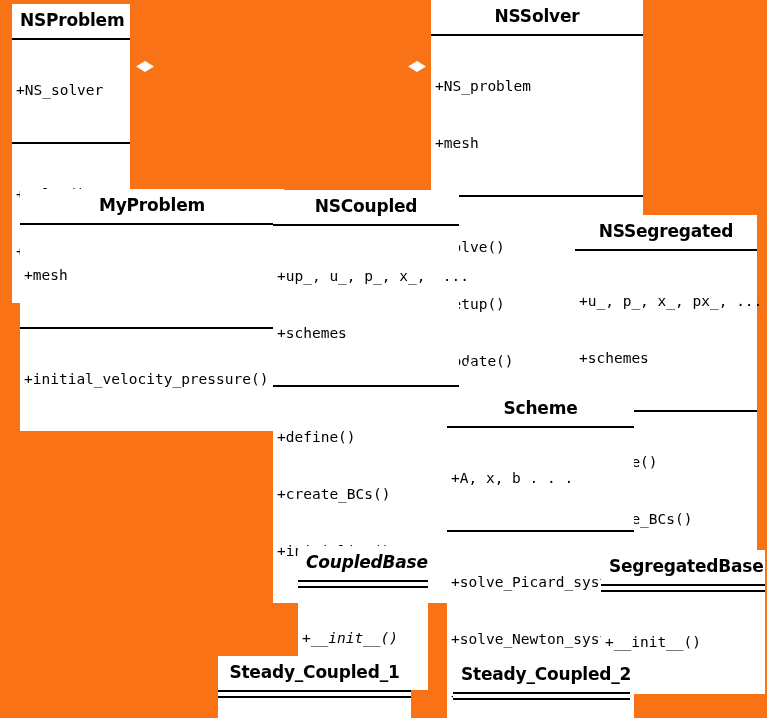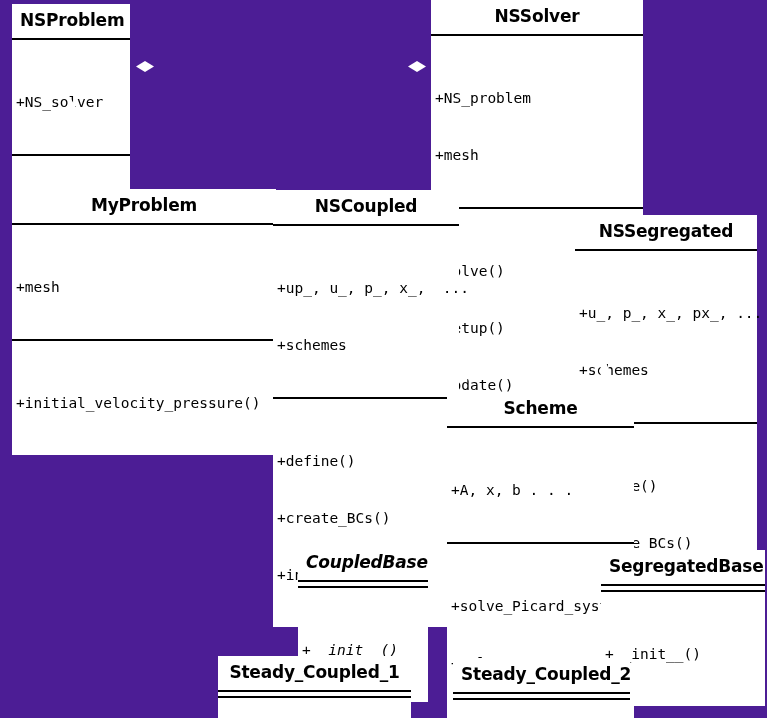--- a/index.html
+++ b/index.html
@@ -5,21 +5,21 @@
 <style>
   html, body {
     margin: 0;
     padding: 0;
     background: #000000;
   }
   #diagram {
     position: relative;
     width: 767px;
     height: 718px;
-    background: #4c1d95;
+    background: #f97316;
     overflow: hidden;
     font-family: "DejaVu Sans", sans-serif;
   }
   .uml-class {
     position: absolute;
     background: #000000;
     box-sizing: border-box;
   }
   .uml-compartment {
     background: #ffffff;
@@ -37,21 +37,21 @@
     font-family: "DejaVu Sans", sans-serif;
     font-size: 17px;
     line-height: 1.0;
     padding: 6px 6px 7px 6px;
     letter-spacing: -0.2px;
   }
   .uml-members {
     font-family: "DejaVu Sans Mono", monospace;
     font-size: 14.5px;
     line-height: 19px;
-    padding: 13px 2px 2px 2px;
+    padding: 1px 2px 2px 2px;
     text-align: left;
     white-space: pre;
   }
   .uml-members.empty {
     padding: 0;
     height: 4px;
   }
   .uml-members .member-row {
     display: block;
     white-space: pre;
@@ -106,21 +106,21 @@
       <span class="member-row">+mesh</span>
     </div>
     <div class="uml-compartment uml-members">
       <span class="member-row">+solve()</span>
       <span class="member-row">+setup()</span>
       <span class="member-row">+update()</span>
       <span class="member-row">+define_function_spaces()</span>
     </div>
   </div>
 
-  <div class="uml-class" style="left:12px; top:189px; width:264px;">
+  <div class="uml-class" style="left:20px; top:189px; width:264px;">
     <div class="uml-compartment uml-name">MyProblem</div>
     <div class="uml-compartment uml-members">
       <span class="member-row">+mesh</span>
     </div>
     <div class="uml-compartment uml-members">
       <span class="member-row">+initial_velocity_pressure()</span>
     </div>
   </div>
 
   <div class="uml-class" style="left:273px; top:190px; width:186px;">

